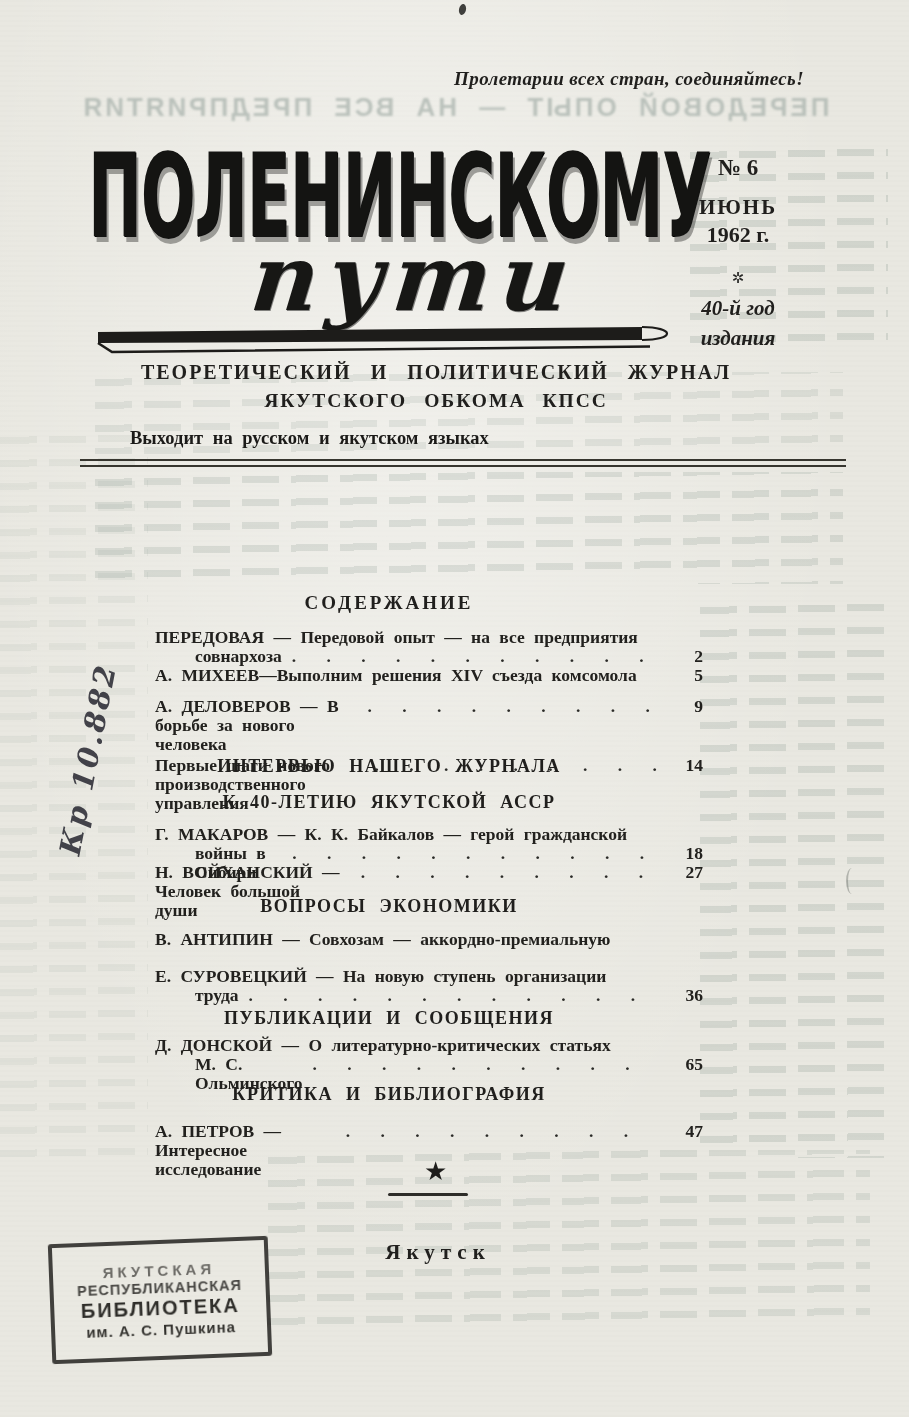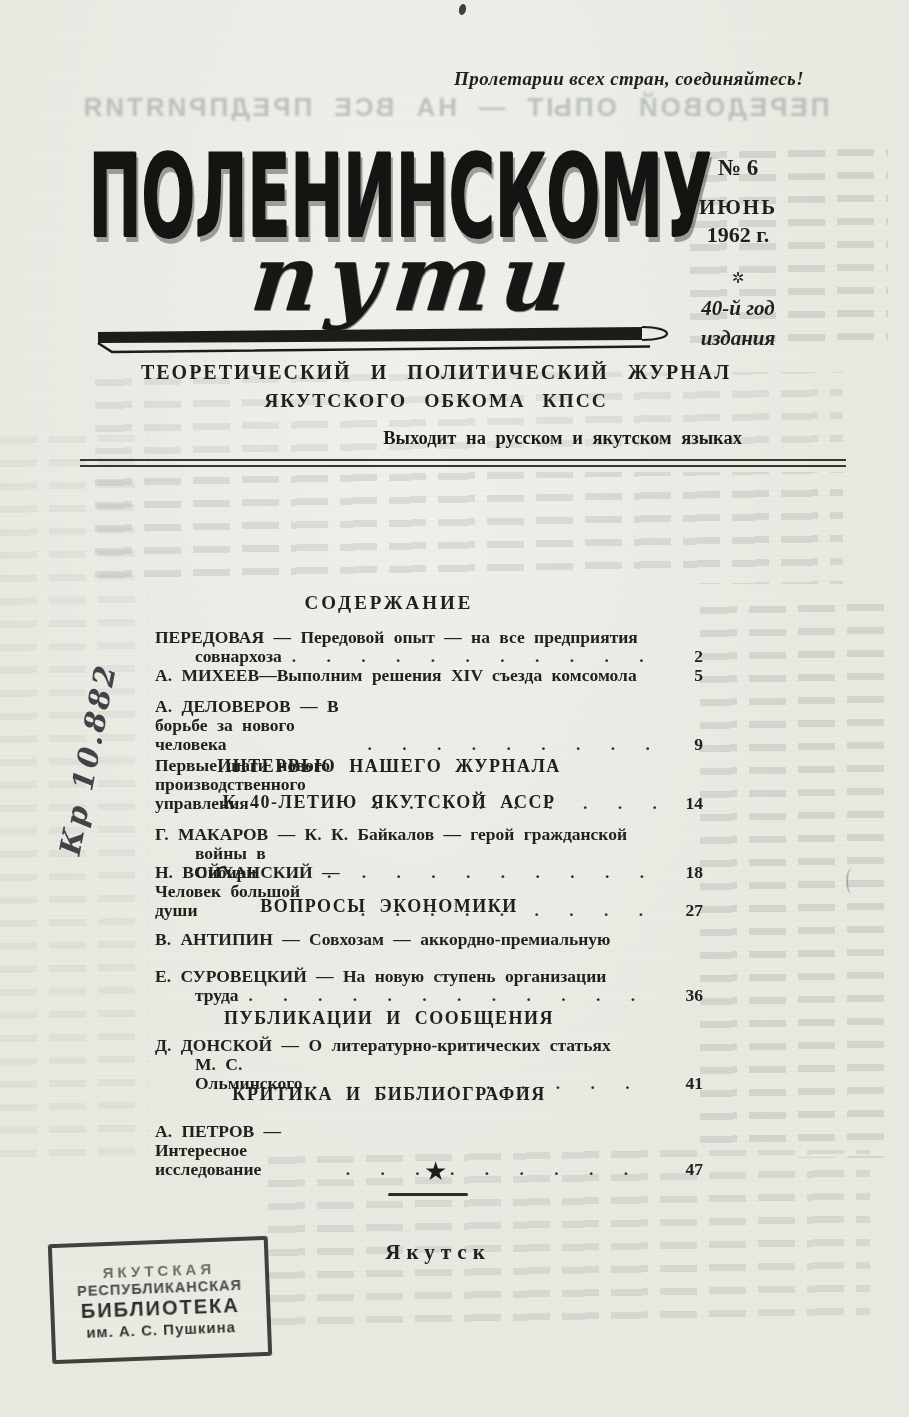--- a/index.html
+++ b/index.html
@@ -54,32 +54,32 @@
   .issue-month{top:45px; font-weight:bold; font-size:21px; letter-spacing:2px;}
   .issue-year{top:72px; font-weight:bold; font-size:22px;}
   .issue-star{top:119px; font-size:15px; color:#2a2a28;}
   .issue-ed1{top:146px; font-style:italic; font-weight:bold; font-size:21px;}
   .issue-ed2{top:176px; font-style:italic; font-weight:bold; font-size:21px;}
   .rule-svg{position:absolute; left:90px; top:325px;}
   .subtitle1{position:absolute; left:130px; top:361px; width:612px; text-align:center;
     font-weight:bold; font-size:20px; letter-spacing:2px; word-spacing:12px;}
   .subtitle2{position:absolute; left:130px; top:390px; width:612px; text-align:center;
     font-weight:bold; font-size:19.5px; letter-spacing:2px; word-spacing:10px;}
-  .langnote{position:absolute; left:130px; top:428px; width:612px; text-align:right;
+  .langnote{position:absolute; left:130px; top:428px; width:612px; text-align:left;
     font-weight:bold; font-size:18.5px; word-spacing:5px; color:#1b1a18;}
   .double-rule{position:absolute; left:80px; top:459px; width:766px; height:4px;
     border-top:2px solid #37362f; border-bottom:2px solid #37362f;}
   
   .contents-heading{position:absolute; left:139px; top:592px; width:500px; text-align:center;
     font-weight:bold; font-size:19px; letter-spacing:3px;}
   .toc-entry{position:absolute; left:155px; width:548px;
     font-weight:bold; font-size:17.5px; line-height:19px; word-spacing:5px; color:#22211e;}
   .toc-header{position:absolute; left:139px; width:500px; text-align:center;
     font-weight:bold; font-size:18px; letter-spacing:1.5px; word-spacing:7px;}
-  .tline{display:flex; align-items:flex-end;}
+  .tline{display:flex; align-items:flex-start;}
   .indent{margin-left:40px;}
   .leader{flex:1 1 auto; overflow:hidden; white-space:nowrap; margin:0 10px; color:#2a2a27;}
   .leader::before{content:".  .  .  .  .  .  .  .  .  .  .  .  .  .  .  .  .  ."; word-spacing:26px;}
   .leader.blank::before{content:"";}
   .pagenum{flex:0 0 34px; text-align:right; font-weight:bold;}
   
   .footer-star{position:absolute; left:424px; top:1156px; font-size:26px; color:#1e1d1b;}
   .footer-rule{position:absolute; left:388px; top:1193px; width:80px; height:3px; background:#2e2d29; border-radius:2px;}
   .city{position:absolute; left:338px; top:1240px; width:200px; text-align:center;
     font-weight:bold; font-size:21px; letter-spacing:6px;}
@@ -213,21 +213,21 @@
     </div>
   </div>
 
   <div class="toc-header" style="top:1008px;">ПУБЛИКАЦИИ И СООБЩЕНИЯ</div>
 
   <div class="toc-entry" style="top:1036px;">
     <div>Д. ДОНСКОЙ — О литературно-критических статьях</div>
     <div class="tline indent">
       <span>М. С. Ольминского</span>
       <span class="leader"></span>
-      <span class="pagenum">41</span>
+      <span class="pagenum">65</span>
     </div>
   </div>
 
   <div class="toc-header" style="top:1084px;">КРИТИКА И БИБЛИОГРАФИЯ</div>
 
   <div class="toc-entry" style="top:1122px;">
     <div class="tline">
       <span>А. ПЕТРОВ — Интересное исследование</span>
       <span class="leader"></span>
       <span class="pagenum">47</span>

